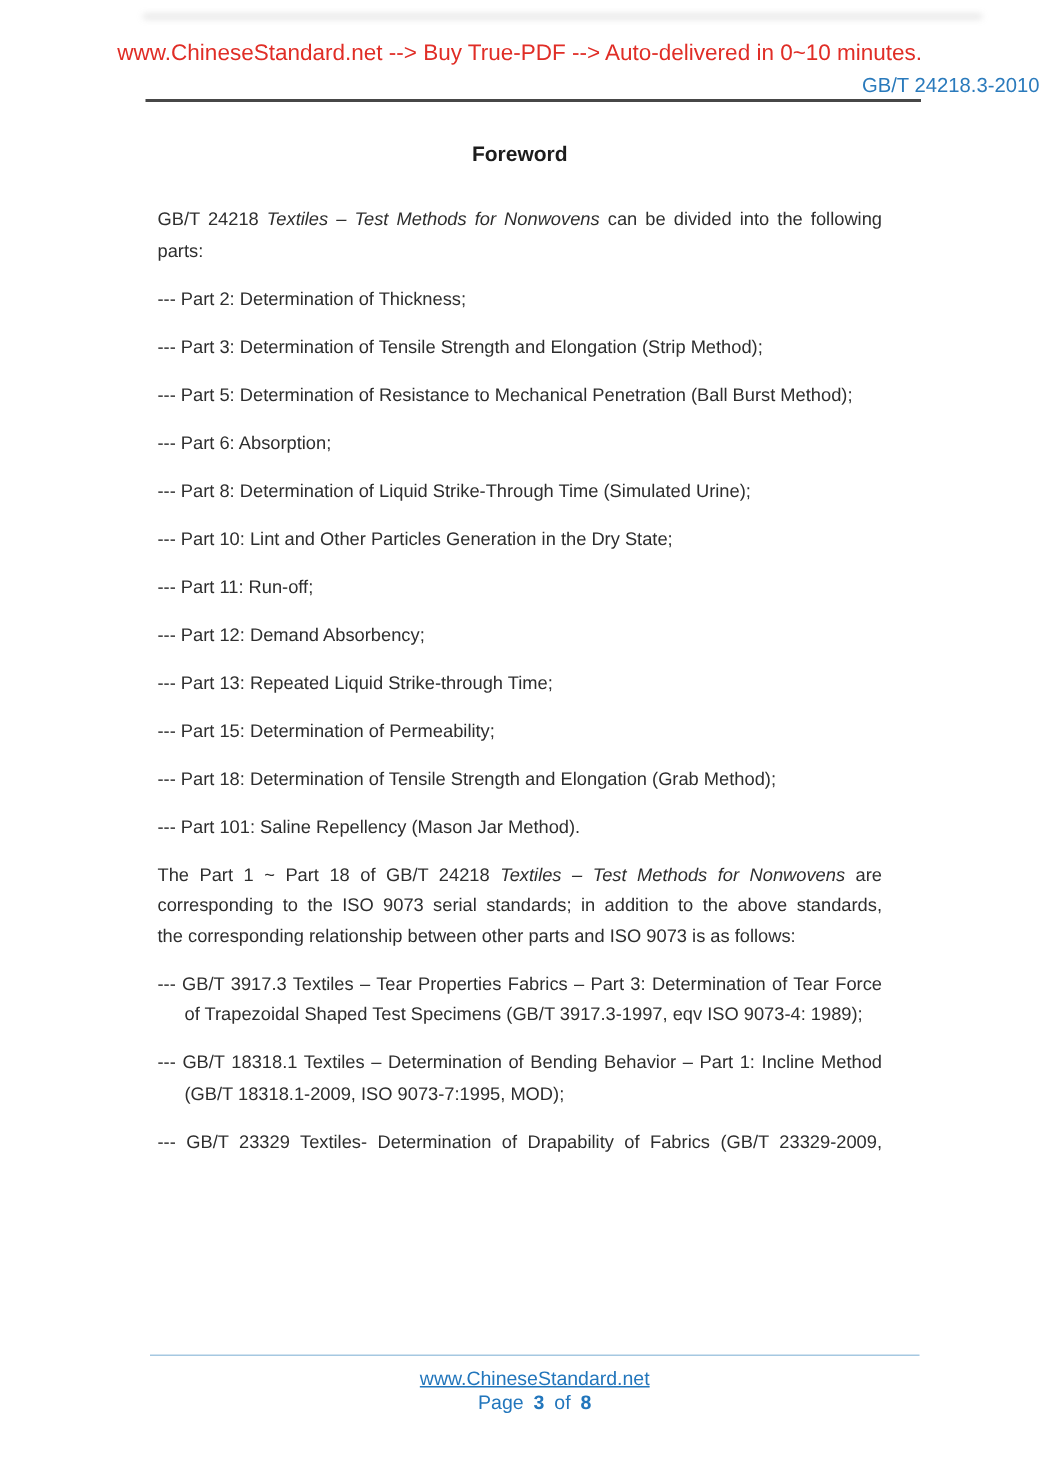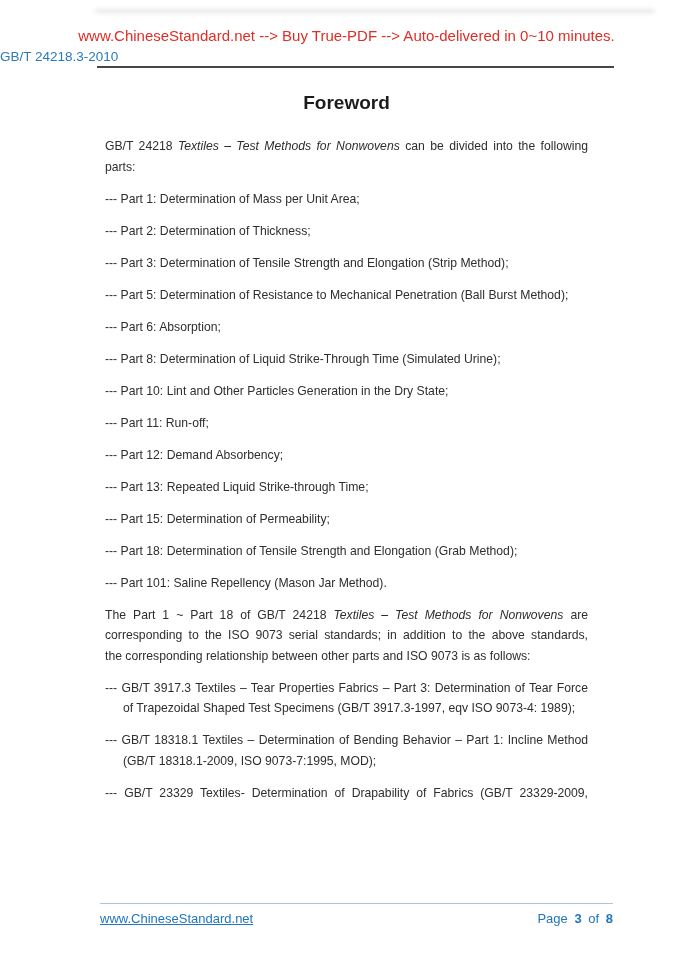--- a/index.html
+++ b/index.html
@@ -23,34 +23,34 @@
   .promo {
     padding-top: 27px;
     text-align: center;
     color: var(--promo-red, #e02d26);
     font-size: 15px;
     line-height: 17px;
     white-space: nowrap;
   }
   .std-number {
     margin-top: 5px;
-    text-align: left;
+    text-align: right;
     color: var(--header-blue, #2a7abc);
     font-size: 13.5px;
     line-height: 15px;
   }
   .header-rule {
     margin: 2px 79px 0 97px;
     border-top: 2px solid var(--rule-dark, #474747);
     height: 0;
   }
   .page-title {
     margin: 24px 0 0 0;
     text-align: center;
-    font-size: 19px;
+    font-size: 14px;
     line-height: 21px;
     font-weight: bold;
     color: #1c1c1c;
   }
   .doc-body {
     margin: 23px 0 0 105px;
     width: 483px;
     font-size: 12.2px;
     line-height: 20.5px;
   }
@@ -61,24 +61,25 @@
   .it { font-style: italic; }
   .page-footer {
     position: absolute;
     left: 100px;
     right: 80px;
     top: 903px;
     border-top: 1px solid var(--rule-light, #a5c8e1);
     padding-top: 7px;
     display: flex;
     justify-content: space-between;
-    align-items: flex-start;
+    align-items: center;
     font-size: 13px;
     line-height: 16px;
     color: var(--footer-blue, #2276bc);
+    flex-direction: column;
   }
   .footer-link {
     color: var(--footer-blue, #2276bc);
     text-decoration: underline;
     cursor: pointer;
   }
   .page-indicator span { margin-left: 3px; }
   .page-indicator span:first-child { margin-left: 0; }
   .b { font-weight: bold; }
 </style>
@@ -93,23 +94,20 @@
     <div class="std-number">GB/T 24218.3-2010</div>
     <div class="header-rule"></div>
   </div>
 
   <h1 class="page-title">Foreword</h1>
 
   <main class="doc-body">
       <div class="para">
         <div class="tline stretch"><span>GB/T 24218 </span><span class="it">Textiles – Test Methods for Nonwovens</span><span> can be divided into the following</span></div>
         <div class="tline"><span>parts:</span></div>
-      </div>
-      <div class="para">
-        <div class="tline"><span>--- Part 1: Determination of Mass per Unit Area;</span></div>
       </div>
       <div class="para">
         <div class="tline"><span>--- Part 2: Determination of Thickness;</span></div>
       </div>
       <div class="para">
         <div class="tline"><span>--- Part 3: Determination of Tensile Strength and Elongation (Strip Method);</span></div>
       </div>
       <div class="para">
         <div class="tline"><span>--- Part 5: Determination of Resistance to Mechanical Penetration (Ball Burst Method);</span></div>
       </div>

